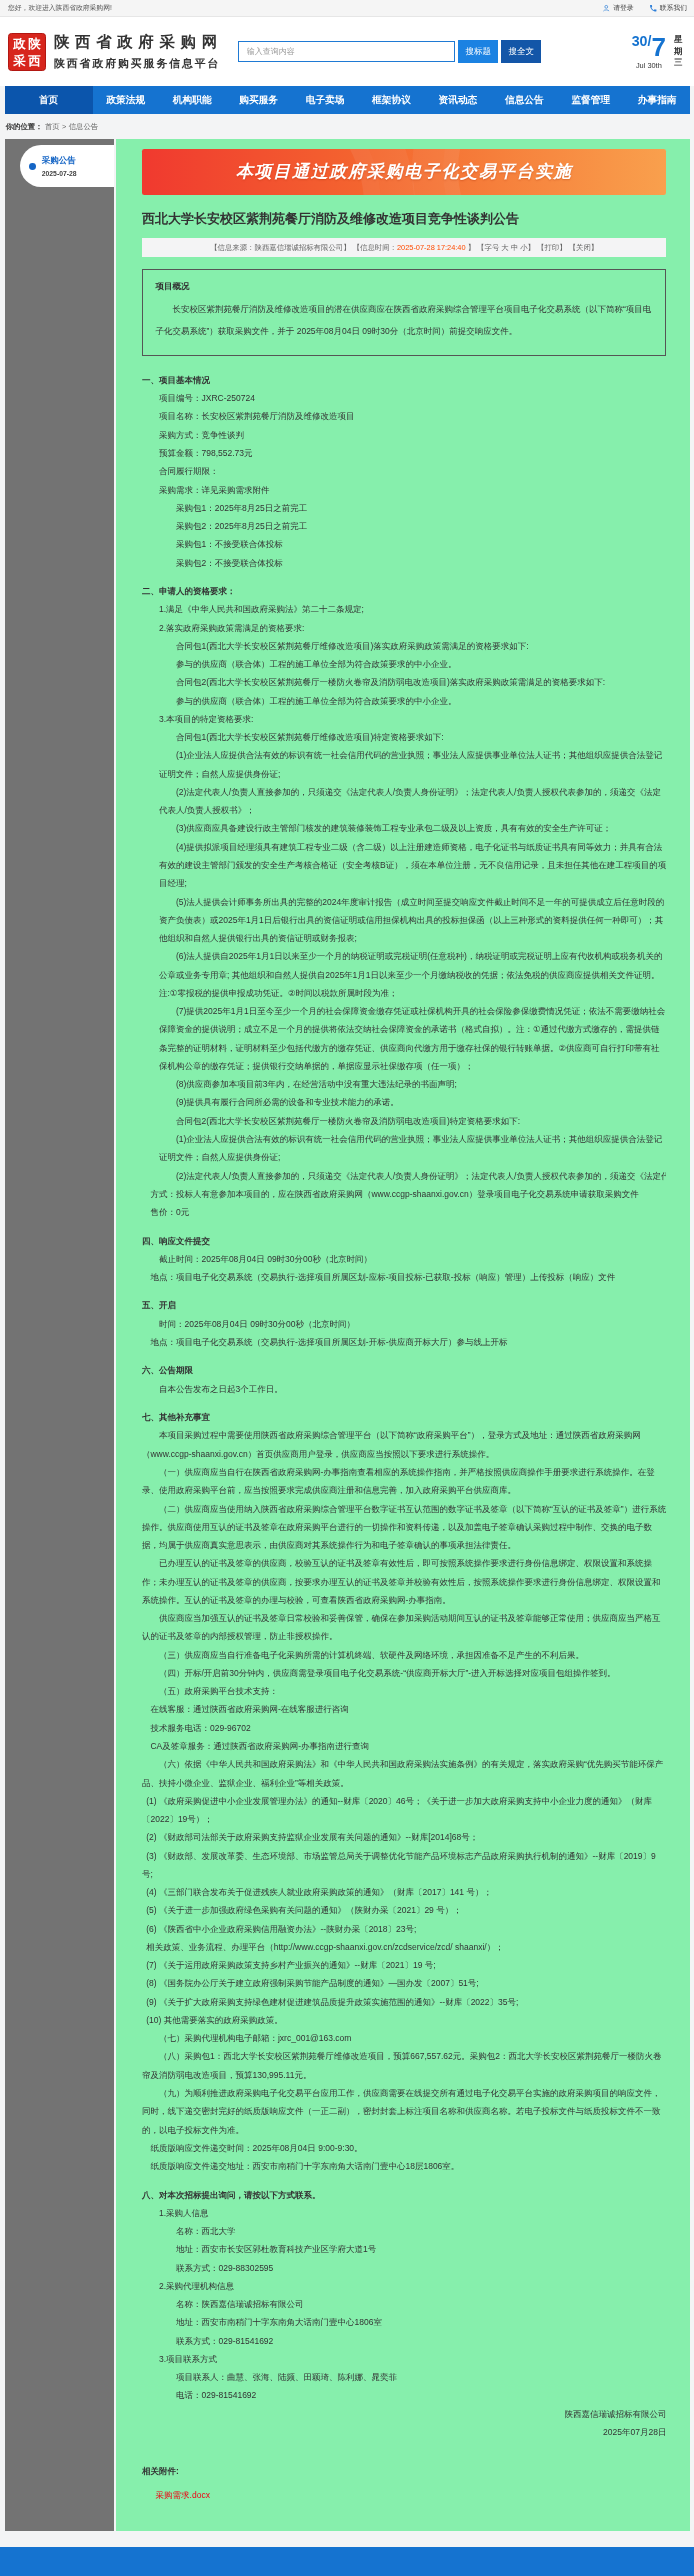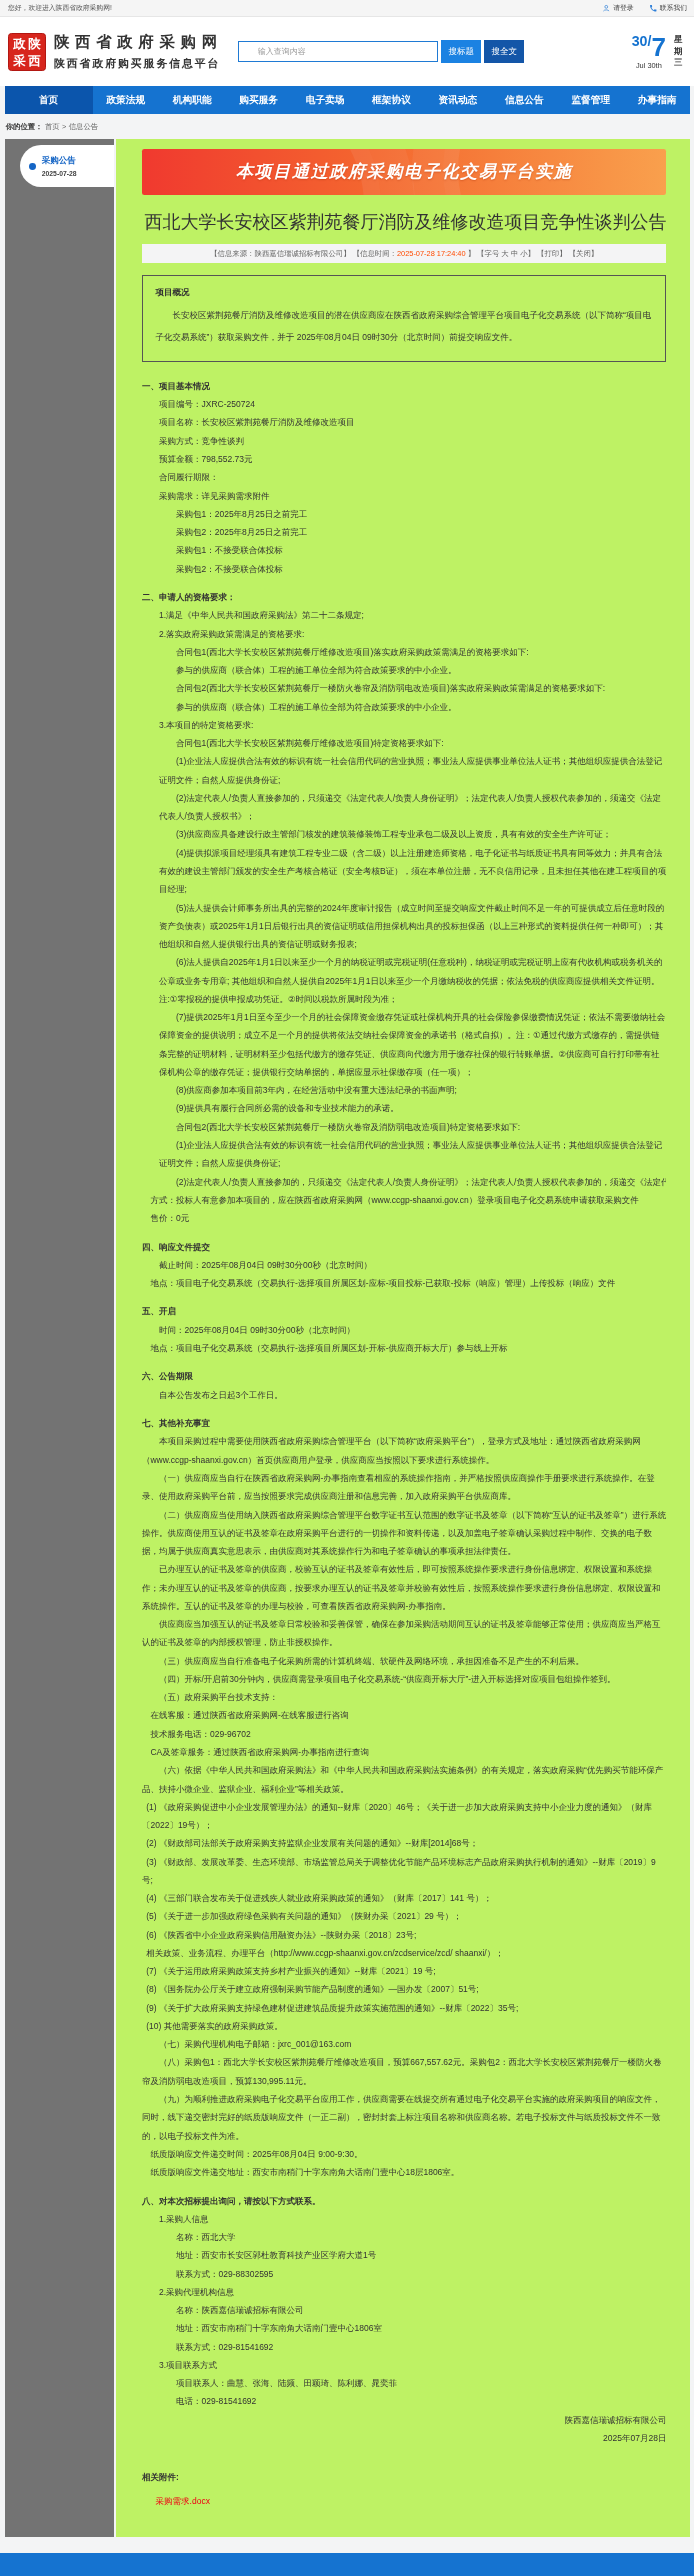--- a/index.html
+++ b/index.html
@@ -14,21 +14,21 @@
   .top-link svg { display:block; }
 
   
   .header { height:69px; background:#ffffff; display:flex; align-items:center; padding:0 8px; }
   .logo { width:38px; height:38px; background:#d7261d; border-radius:3.4px; display:grid; grid-template-columns:1fr 1fr; padding:2.8px; border:0.6px solid #b21712; }
   .logo span { color:#fff; font-weight:bold; font-size:12.5px; display:flex; align-items:center; justify-content:center; font-family:"Liberation Serif","DejaVu Serif",serif; }
   .titles { margin-left:8px; }
   .site-title { font-size:15.4px; font-weight:bold; color:#333; letter-spacing:5.7px; }
   .site-sub { font-size:10.8px; font-weight:bold; color:#333; letter-spacing:2px; margin-top:4px; }
   .search { display:flex; align-items:center; margin-left:15px; }
-  .search input { width:200px; height:21.6px; border:1.1px solid #1f7ad4; padding:0 19px; font-size:8px; color:#333; outline:none; background:#fff; }
+  .search input { width:217px; height:21.6px; border:1.1px solid #1f7ad4; padding:0 8px; font-size:8px; color:#333; outline:none; background:#fff; }
   .search input::placeholder { color:#999; }
   .btn-search { height:23px; padding:0 7.4px; border:none; color:#fff; font-size:8.5px; cursor:pointer; }
   .btn-title { background:#1b82e2; margin-left:3.4px; }
   .btn-full { background:#1356a8; margin-left:2.8px; }
   .dateblock { margin-left:auto; display:flex; align-items:center; gap:8px; padding-right:3.4px; }
   .datenum { text-align:center; line-height:1; }
   .datenum .dm { color:#1573d0; font-weight:bold; font-size:14.2px; vertical-align:10.2px; }
   .datenum .dd { color:#1573d0; font-weight:bold; font-size:26px; }
   .date-en { font-size:7.4px; font-weight:normal; color:#333; margin-top:2.3px; text-align:center; }
   .weekday { width:9.7px; font-size:8.5px; font-weight:bold; color:#333; line-height:1.35; word-break:break-all; }
@@ -43,30 +43,30 @@
   .crumbs .lead { color:#333; font-weight:bold; }
   .crumbs .lnk { color:#666; cursor:pointer; }
 
   
   .layout { display:flex; margin:0 4.6px; align-items:stretch; }
   .sidebar { width:109px; background:#737373; flex:0 0 109px; }
   .side-tab { margin:6.8px 0 0 15px; background:#fff; height:42px; border-radius:21px 0 0 21px; display:flex; align-items:center; padding-left:9.7px; gap:5.7px; cursor:pointer; }
   .side-dot { width:6.8px; height:6.8px; border-radius:50%; background:#1565c5; flex:0 0 6.8px; }
   .side-tab-title { font-size:8.5px; font-weight:bold; color:#1565c5; }
   .side-tab-date { font-size:6.8px; color:#444; margin-top:2.8px; font-weight:bold; }
-  .main { flex:1; background:#bef264; margin-left:2.8px; padding:10.2px 24px 26px 25.6px; min-width:0; }
+  .main { flex:1; background:#86efac; margin-left:2.8px; padding:10.2px 24px 26px 25.6px; min-width:0; }
 
   
   .banner { height:46px; border-radius:2.3px; background:linear-gradient(90deg,#f0392f,#f4682f 45%,#f9a04d); position:relative; overflow:hidden; display:flex; align-items:center; justify-content:center; }
   .banner:before { content:""; position:absolute; left:-34px; top:-80px; width:239px; height:239px; border-radius:50%; border:17px solid rgba(255,255,255,.07); box-shadow:0 0 0 34px rgba(255,255,255,.05); }
   .banner:after { content:""; position:absolute; right:-23px; top:-102px; width:216px; height:216px; border-radius:50%; border:15px solid rgba(255,255,255,.08); box-shadow:0 0 0 31px rgba(255,255,255,.05); }
   .banner-text { color:#fff; font-size:17px; font-weight:bold; font-style:italic; letter-spacing:1.7px; z-index:1; text-shadow:0 1.1px 1.7px rgba(160,40,0,.35); }
 
   
-  .art-title { text-align:right; font-size:18px; font-weight:normal; color:#333; margin:15px 0 10.2px; }
+  .art-title { text-align:left; font-size:13px; font-weight:bold; color:#333; margin:15px 0 10.2px; }
   .meta { background:#f4f4f5; height:19.3px; display:flex; align-items:center; justify-content:center; font-size:7.4px; color:#666; }
   .meta span { white-space:pre; }
   .meta .red { color:#ff4a00; }
 
   
   .overview { border:0.6px solid #555; margin-top:12px; padding:5.7px 12.5px 12.5px; }
   .ov-h { font-size:8.5px; font-weight:bold; color:#333; margin:4.6px 0 5.7px; }
   .ov-p { font-size:8.5px; color:#333; line-height:2.6; text-indent:2em; }
 
   

